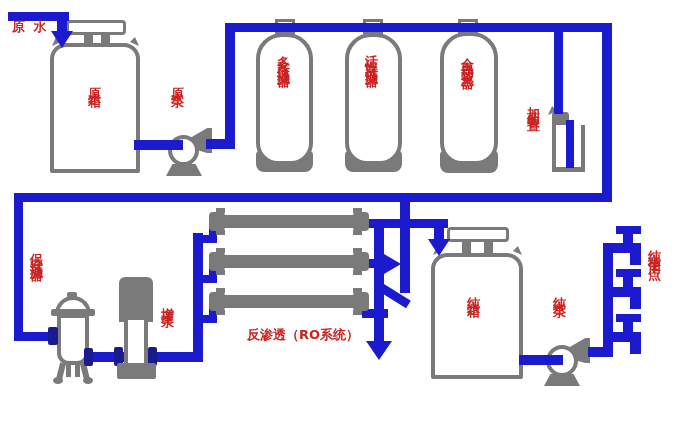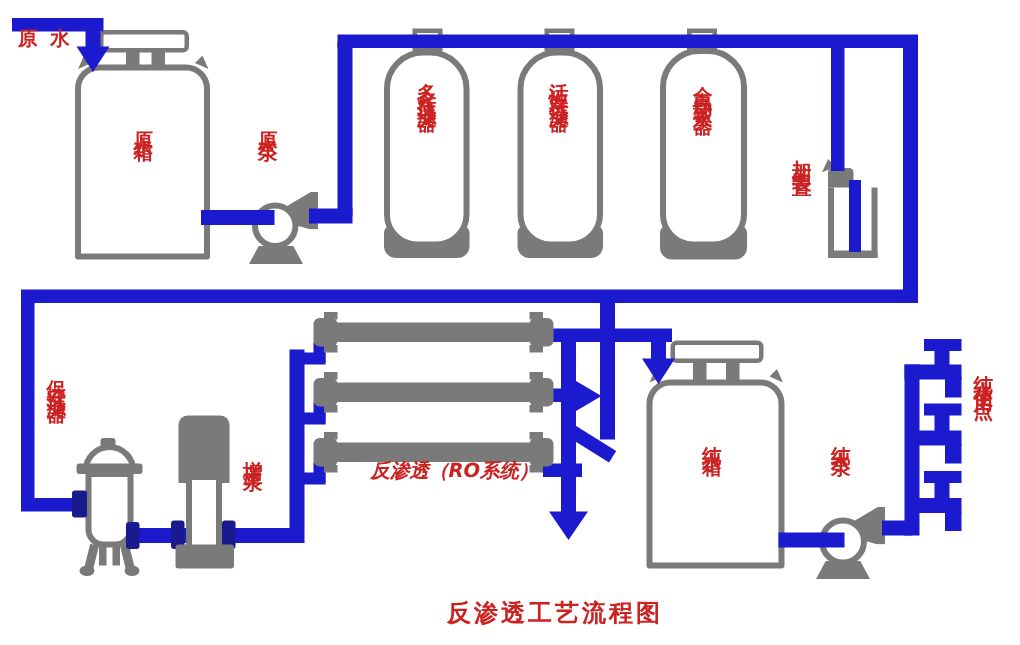--- a/index.html
+++ b/index.html
@@ -168,19 +168,18 @@
 
   <div class="lbl" style="left:12px;top:20px;letter-spacing:2px;">原 水</div>
   <div class="vlbl" style="left:88px;top:77px;">原水箱</div>
   <div class="vlbl" style="left:171px;top:77px;">原水泵</div>
   <div class="vlbl" style="left:277px;top:45px;">多介质过滤器</div>
   <div class="vlbl" style="left:365px;top:45px;">活性炭过滤器</div>
   <div class="vlbl" style="left:461px;top:47px;">全自动软水器</div>
   <div class="vlbl" style="left:527px;top:96px;">加药装置</div>
   <div class="vlbl" style="left:30px;top:243px;">保安过滤器</div>
   <div class="vlbl" style="left:161px;top:297px;">增压泵</div>
-  <div class="lbl" style="left:247px;top:308px;font-style:italic;">反渗透（RO系统）</div>
+  <div class="lbl" style="left:247px;top:328px;">反渗透（RO系统）</div>
   <div class="vlbl" style="left:467px;top:287px;">纯水箱</div>
   <div class="vlbl" style="left:553px;top:287px;">纯水泵</div>
   <div class="vlbl" style="left:648px;top:240px;">纯水使用点</div>
-  <div class="title" style="left:275px;top:399px;width:190px;">反渗透工艺流程图</div>
 
 </div>
 
 </body></html>

